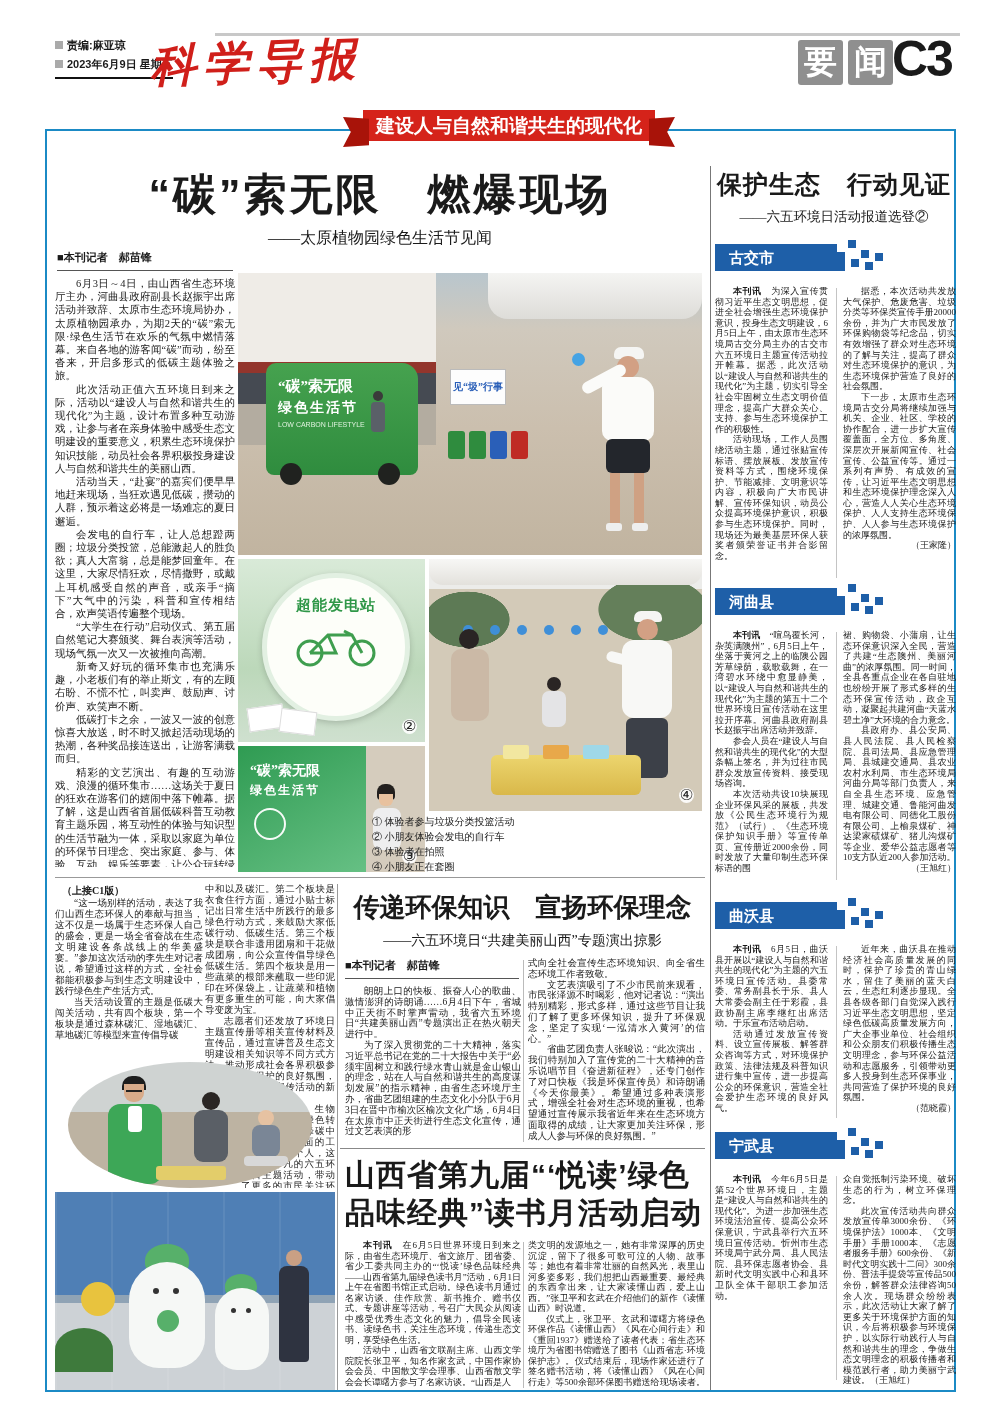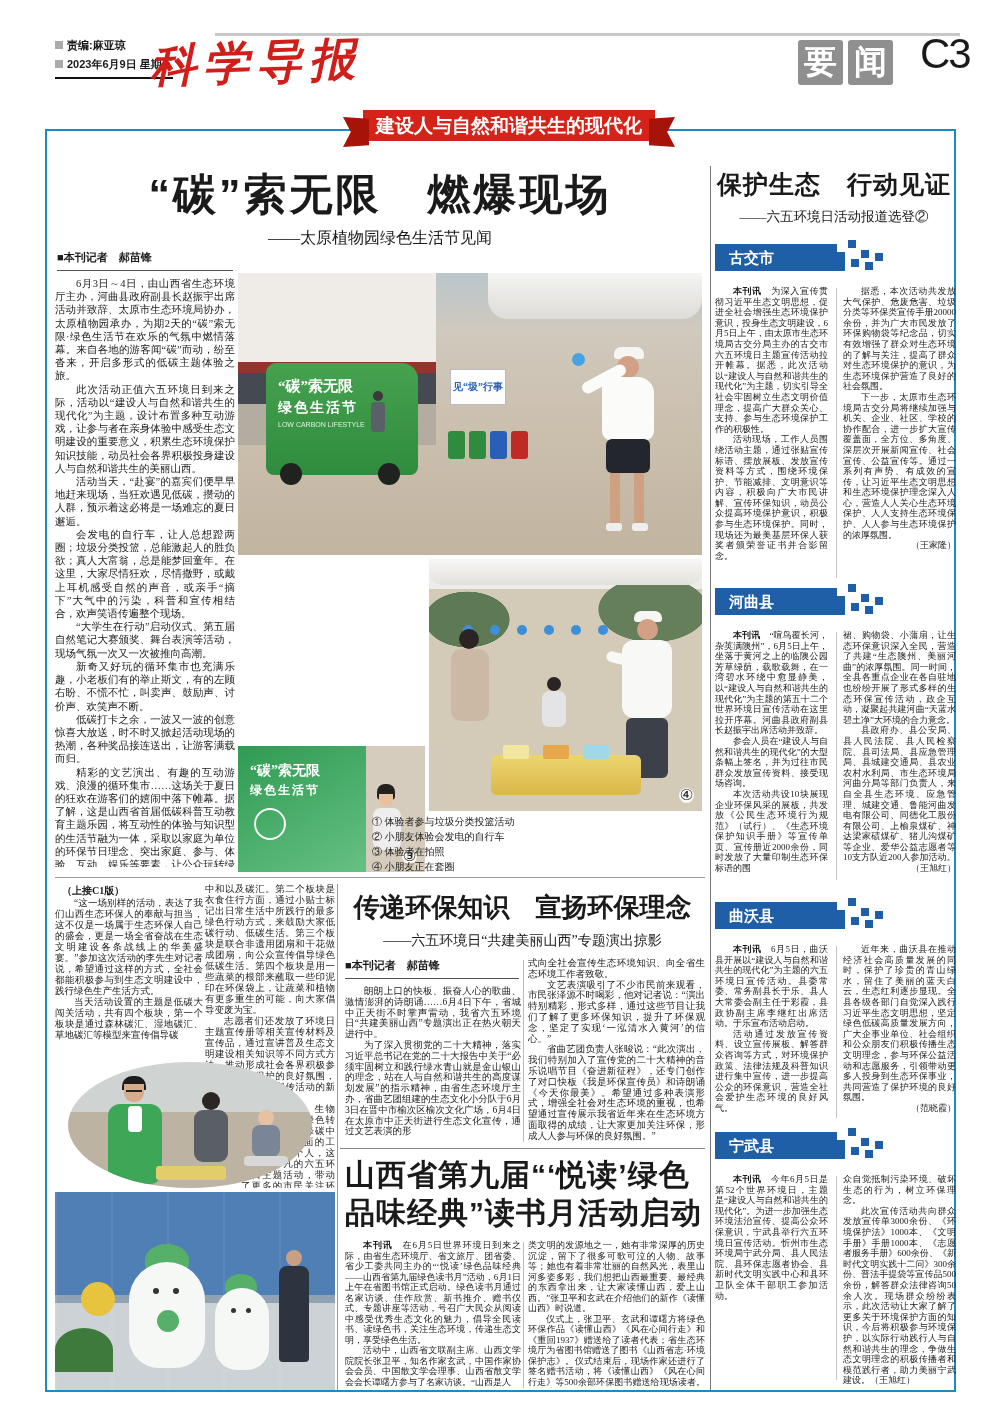--- a/index.html
+++ b/index.html
@@ -46,21 +46,21 @@
   <div class="abs sans" style="left:55px;top:38px;font-size:11px;font-weight:bold">
     <span style="display:inline-block;width:8px;height:8px;background:#aaa;margin-right:4px"></span><span>责编:麻亚琼</span>
   </div>
   <div class="abs sans" style="left:55px;top:57px;font-size:11px;font-weight:bold;border-bottom:2px solid #111;padding-bottom:5px">
     <span style="display:inline-block;width:8px;height:8px;background:#aaa;margin-right:4px"></span><span>2023年6月9日  星期五</span>
   </div>
   <div class="abs" style="left:150px;top:32px;font-size:46px;font-weight:bold;font-style:italic;color:#d01f1a;letter-spacing:7px;transform:rotate(-2deg)">科学导报</div>
   <div class="abs" style="left:798px;top:40px">
     <span style="display:inline-block;width:45px;height:45px;background:#8f8f8f;border-radius:3px;color:#fff;font-size:33px;font-weight:bold;text-align:center;line-height:45px;margin-right:5px">要</span><span style="display:inline-block;width:45px;height:45px;background:#8f8f8f;border-radius:3px;color:#fff;font-size:33px;font-weight:bold;text-align:center;line-height:45px">闻</span>
   </div>
-  <div class="abs sans" style="left:920px;top:30px;font-size:42px;font-weight:normal;letter-spacing:-2px">C3</div>
+  <div class="abs sans" style="left:892px;top:30px;font-size:50px;font-weight:bold;letter-spacing:-2px">C3</div>
 
   <div class="abs frame" style="left:45px;top:129px;width:2px;height:1263px"></div>
   <div class="abs frame" style="left:954px;top:129px;width:2px;height:1263px"></div>
   <div class="abs frame" style="left:45px;top:1390px;width:911px;height:2px"></div>
   <div class="abs frame" style="left:45px;top:129px;width:318px;height:2px"></div>
   <div class="abs frame" style="left:655px;top:129px;width:301px;height:2px"></div>
 
   <div class="abs ribbon sans">建设人与自然和谐共生的现代化</div>
 
   <div class="abs sans center" style="left:55px;top:166px;width:650px;font-size:43px;font-weight:bold;letter-spacing:3px">“碳”索无限　燃爆现场</div>
@@ -105,20 +105,37 @@
       <div style="left:-8px;top:26px;width:48px;height:12px;background:#fbfbf9;border-radius:8px;transform:rotate(-28deg)"></div>
       <div style="left:-16px;top:6px;width:13px;height:13px;background:#45a3e4;border-radius:50%"></div>
       <div style="left:18px;top:92px;width:44px;height:34px;background:#23262c;border-radius:6px"></div>
       <div style="left:22px;top:126px;width:10px;height:52px;background:#cfa183"></div>
       <div style="left:46px;top:126px;width:10px;height:52px;background:#cfa183"></div>
       <div style="left:18px;top:176px;width:16px;height:8px;background:#eee;border-radius:3px"></div>
       <div style="left:44px;top:176px;width:16px;height:8px;background:#eee;border-radius:3px"></div>
     </div>
   </div>
 
+  <div class="abs photo" style="left:238px;top:559px;width:187px;height:183px;background:linear-gradient(180deg,#d9ead8,#bcd8ba 60%,#cfe0cf)">
+    <div style="position:absolute;left:24px;top:14px;width:138px;height:138px;background:#fdfef9;border-radius:50%;border:5px solid #e2f0e2;box-shadow:0 2px 6px rgba(0,0,0,.18)">
+      <div style="text-align:center;margin-top:18px;color:#2f9748;font-weight:bold;font-size:15px;letter-spacing:1px">超能发电站</div>
+      <div style="text-align:center;margin-top:8px">
+        <svg width="84" height="44" viewBox="0 0 84 44">
+            <g fill="none" stroke="#3f9e4f" stroke-width="3">
+              <circle cx="16" cy="30" r="12"></circle>
+              <circle cx="68" cy="30" r="12"></circle>
+              <path d="M16 30 L34 12 L58 12 L68 30 M34 12 L42 30 L16 30 M50 8 L58 12"></path>
+            </g>
+          </svg>
+      </div>
+    </div>
+    <div style="position:absolute;left:10px;bottom:12px;width:34px;height:22px;background:#fff;border:1px solid #ddd;transform:rotate(-8deg)"></div>
+    <div style="position:absolute;left:42px;bottom:8px;width:34px;height:22px;background:#fff;border:1px solid #ddd;transform:rotate(7deg)"></div>
+    <span class="pbadge" style="right:8px;bottom:8px">②</span>
+  </div>
 
   <div class="abs photo" style="left:238px;top:746px;width:187px;height:126px;background:#d5ccbd">
     <div style="position:absolute;left:0;top:0;width:128px;height:126px;background:linear-gradient(150deg,#2f9b52,#66c084)">
       <div style="position:absolute;left:12px;top:16px;color:#fff;font-weight:bold;font-size:14px">“碳”索无限</div>
       <div style="position:absolute;left:12px;top:36px;color:#fff;font-weight:bold;font-size:12px;letter-spacing:2px">绿色生活节</div>
       <div class="ring" style="position:absolute;left:16px;top:62px;width:28px;height:28px"></div>
     </div>
     <div class="fig" style="position:absolute;right:18px;top:38px;width:40px;height:88px">
       <div style="left:10px;top:0;width:18px;height:16px;background:#23201e;border-radius:8px 8px 4px 4px"></div>
       <div style="left:12px;top:10px;width:14px;height:12px;background:#e8c19e;border-radius:0 0 6px 6px"></div>

